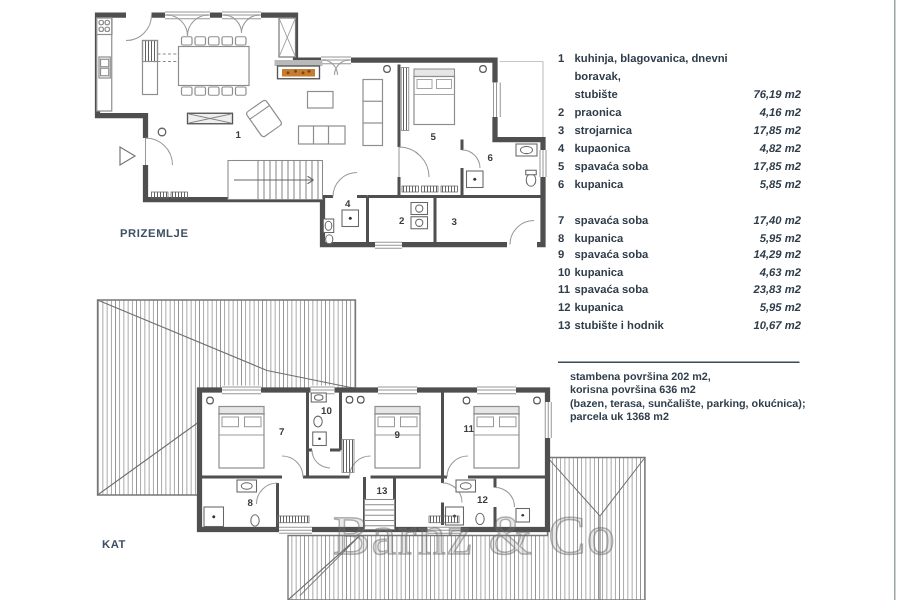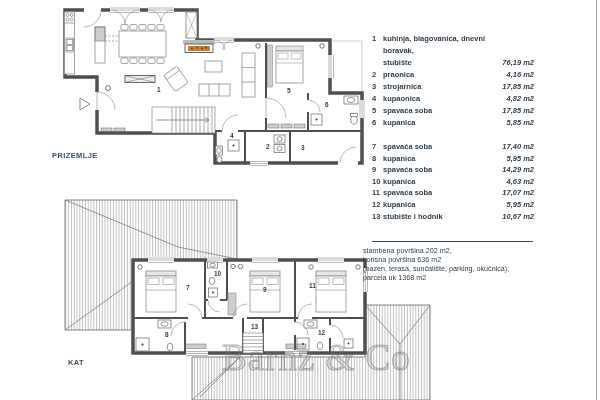--- a/index.html
+++ b/index.html
@@ -10,25 +10,25 @@
          color:#20374e;letter-spacing:.2px;line-height:15px;}
   .list{position:absolute;left:372px;width:162px;color:#2f3d4a;font-size:7.5px;
         font-weight:700;}
   .list1{top:33px;line-height:12px;}
   .list2{top:141px;line-height:11.6px;}
   .row{display:flex;align-items:flex-start;}
   .row .num{width:11px;flex:0 0 11px;}
   .row .nm{white-space:pre-line;max-width:108px;}
   .row .ar{margin-left:auto;align-self:flex-end;text-align:right;font-style:italic;}
   .divider{position:absolute;left:372px;top:241px;width:161px;border-top:1px solid #3b4a57;}
-  .summary{position:absolute;left:363px;top:246px;width:175px;font-size:7.2px;
-           font-weight:400;color:#32404e;line-height:9px;}
+  .summary{position:absolute;left:380px;top:246px;width:175px;font-size:7.2px;
+           font-weight:700;color:#32404e;line-height:9px;}
   .floor-label{position:absolute;font-size:7.5px;font-weight:700;color:#3e5064;
                letter-spacing:.4px;}
-  .lbl-ground{left:52px;top:151px;}
+  .lbl-ground{left:80px;top:151px;}
   .lbl-upper{left:68px;top:358px;text-align:right;}
   .vline{position:absolute;left:596px;top:0;width:1px;height:400px;background:#9aa7a7;}
   .plan{position:absolute;}
   .plan-ground{left:55px;top:0;}
   .plan-upper{left:55px;top:195px;}
   .rn{font:700 6.5px "Liberation Sans",sans-serif;fill:#3c3c3c;}
   .watermark{position:absolute;font-family:"Liberation Serif",serif;pointer-events:none;margin-top:40px;}
   .wm-brand{left:222px;top:296px;font-size:37px;color:rgba(140,140,140,0.18);
             -webkit-text-stroke:1px rgba(105,105,105,0.5);letter-spacing:1px;}
   .wm-tag{left:227px;top:373px;font-size:13px;letter-spacing:9px;
@@ -421,21 +421,21 @@
       <span class="ar">14,29 m2</span>
     </div>
     <div class="row">
       <span class="num">10</span>
       <span class="nm">kupanica</span>
       <span class="ar">4,63 m2</span>
     </div>
     <div class="row">
       <span class="num">11</span>
       <span class="nm">spavaća soba</span>
-      <span class="ar">17,07 m2</span>
+      <span class="ar">23,83 m2</span>
     </div>
     <div class="row">
       <span class="num">12</span>
       <span class="nm">kupanica</span>
       <span class="ar">5,95 m2</span>
     </div>
     <div class="row">
       <span class="num">13</span>
       <span class="nm">stubište i hodnik</span>
       <span class="ar">10,67 m2</span>

